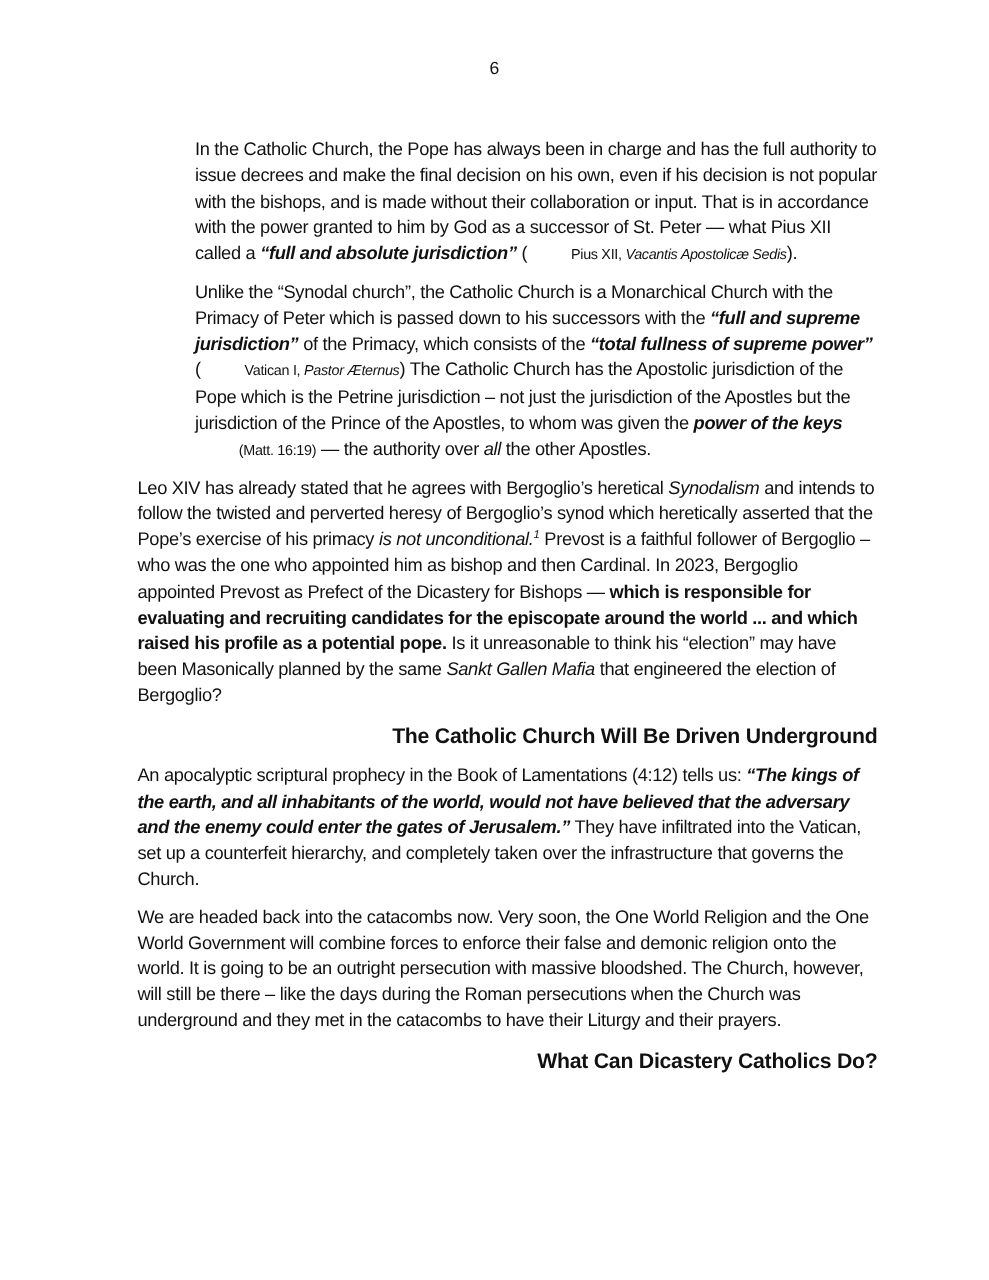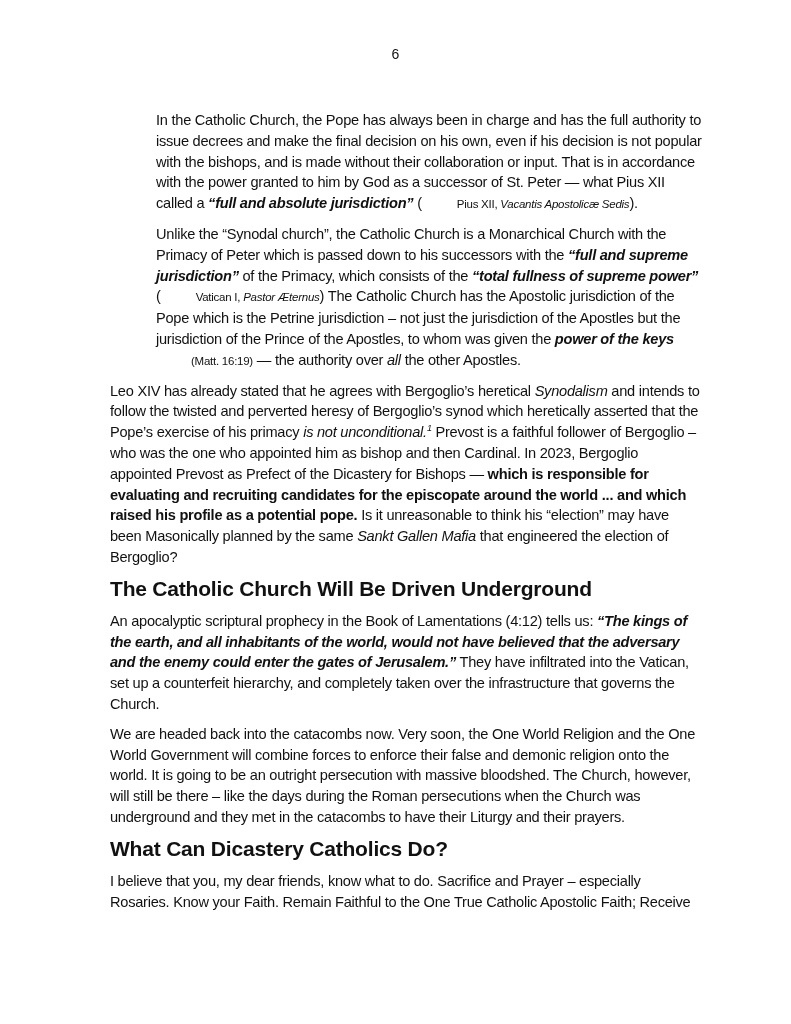--- a/index.html
+++ b/index.html
@@ -16,21 +16,21 @@
     font-size: 14.6px; line-height: 20.8px; letter-spacing: -0.25px;
   }
   .quote { margin-left: 46px; width: 546px; }
   p { margin: 0 0 9px 0; }
   .small { font-size: 11.5px; padding-left: 35px; }
   .bi { font-weight: bold; font-style: italic; text-align: right; }
   .b { font-weight: bold; }
   .i { font-style: italic; }
   sup { font-size: 9px; line-height: 0; font-style: italic; }
   h2 {
-    font-size: 21px; font-weight: bold; text-align: left; margin: 4px 0 10px 0;
+    font-size: 17px; font-weight: bold; text-align: right; margin: 4px 0 10px 0;
     line-height: 24px; letter-spacing: -0.2px;
   }
 </style>
 </head>
 <body>
 
 <div class="page-num">6</div>
 
 <div class="content">
 
@@ -41,15 +41,14 @@
   <p><span>Leo XIV has already stated that he agrees with Bergoglio’s heretical </span><span class="i">Synodalism</span><span> and intends to follow the twisted and perverted heresy of Bergoglio’s synod which heretically asserted that the Pope’s exercise of his primacy </span><span class="i">is not unconditional.</span><sup>1</sup><span> Prevost is a faithful follower of Bergoglio – who was the one who appointed him as bishop and then Cardinal. In 2023, Bergoglio appointed Prevost as Prefect of the Dicastery for Bishops — </span><span class="b">which is responsible for evaluating and recruiting candidates for the episcopate around the world ... and which raised his profile as a potential pope.</span><span> Is it unreasonable to think his “election” may have been Masonically planned by the same </span><span class="i">Sankt Gallen Mafia</span><span> that engineered the election of Bergoglio?</span></p>
 
   <h2>The Catholic Church Will Be Driven Underground</h2>
 
   <p><span>An apocalyptic scriptural prophecy in the Book of Lamentations (4:12) tells us: </span><span class="bi">“The kings of the earth, and all inhabitants of the world, would not have believed that the adversary and the enemy could enter the gates of Jerusalem.”</span><span> They have infiltrated into the Vatican, set up a counterfeit hierarchy, and completely taken over the infrastructure that governs the Church.</span></p>
 
   <p>We are headed back into the catacombs now. Very soon, the One World Religion and the One World Government will combine forces to enforce their false and demonic religion onto the world. It is going to be an outright persecution with massive bloodshed. The Church, however, will still be there – like the days during the Roman persecutions when the Church was underground and they met in the catacombs to have their Liturgy and their prayers.</p>
 
   <h2>What Can Dicastery Catholics Do?</h2>
 
-  <p>I believe that you, my dear friends, know what to do. Sacrifice and Prayer – especially Rosaries. Know your Faith. Remain Faithful to the One True Catholic Apostolic Faith; Receive</p>
 
 </div>
 
 </body></html>

